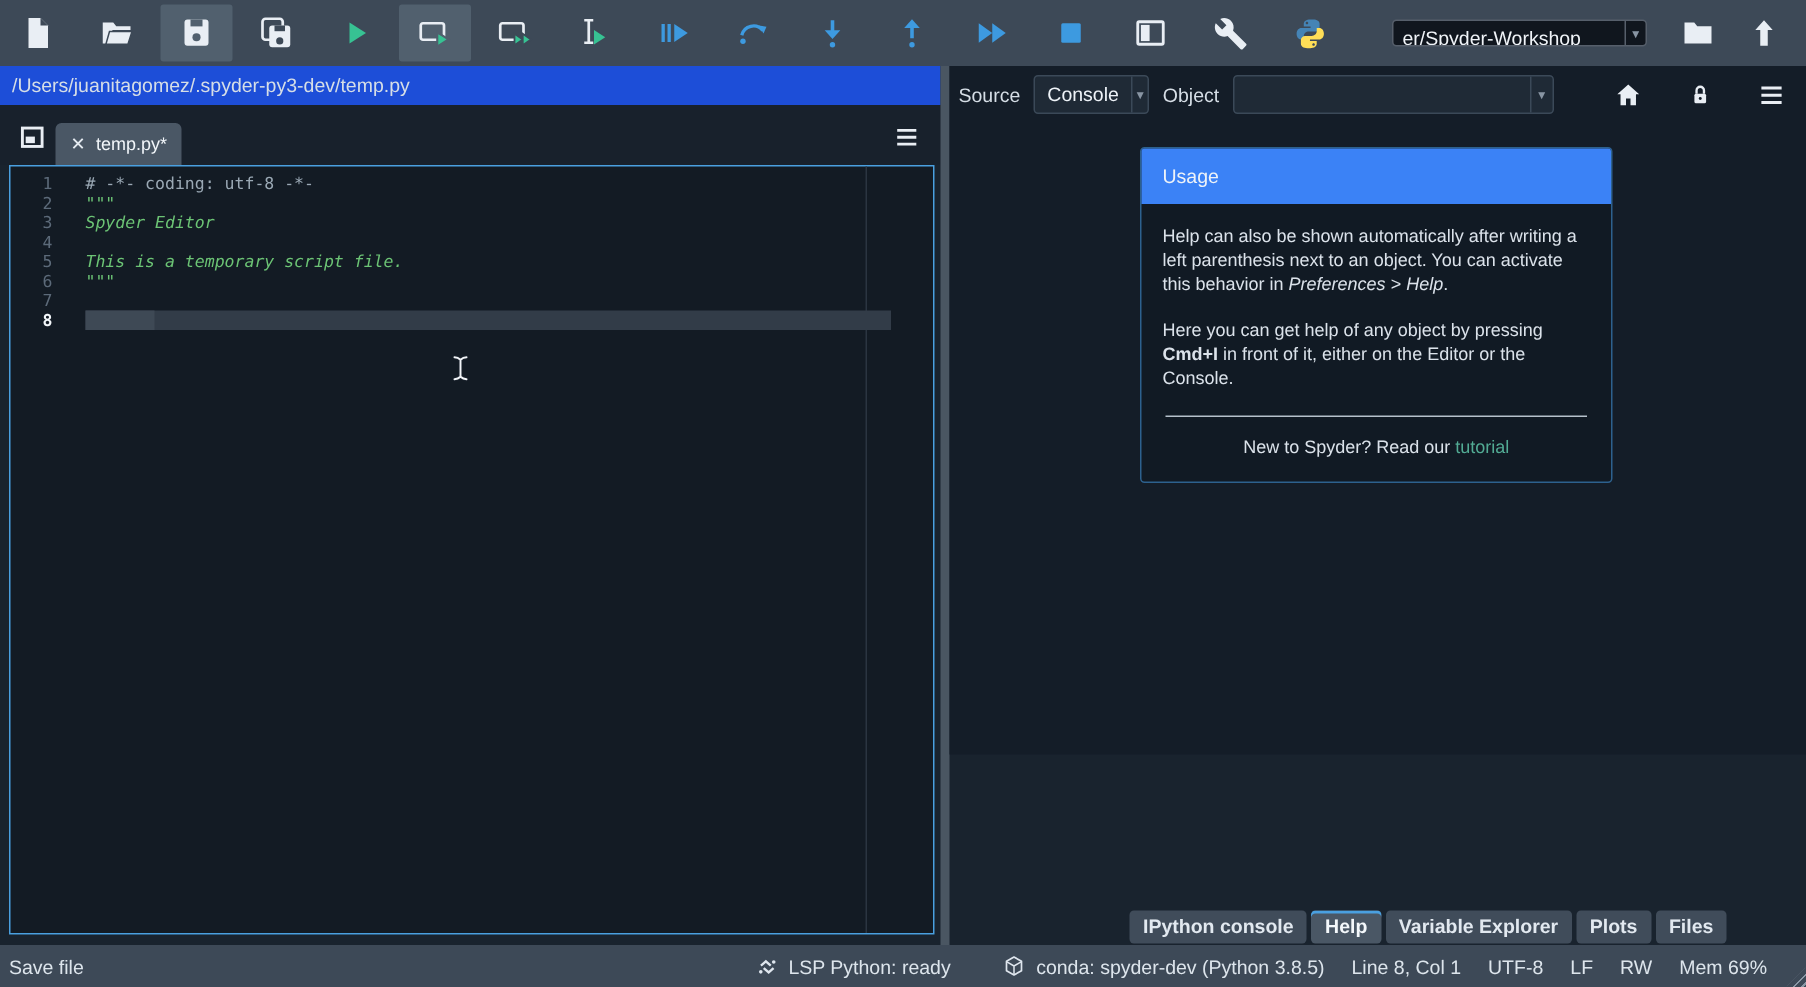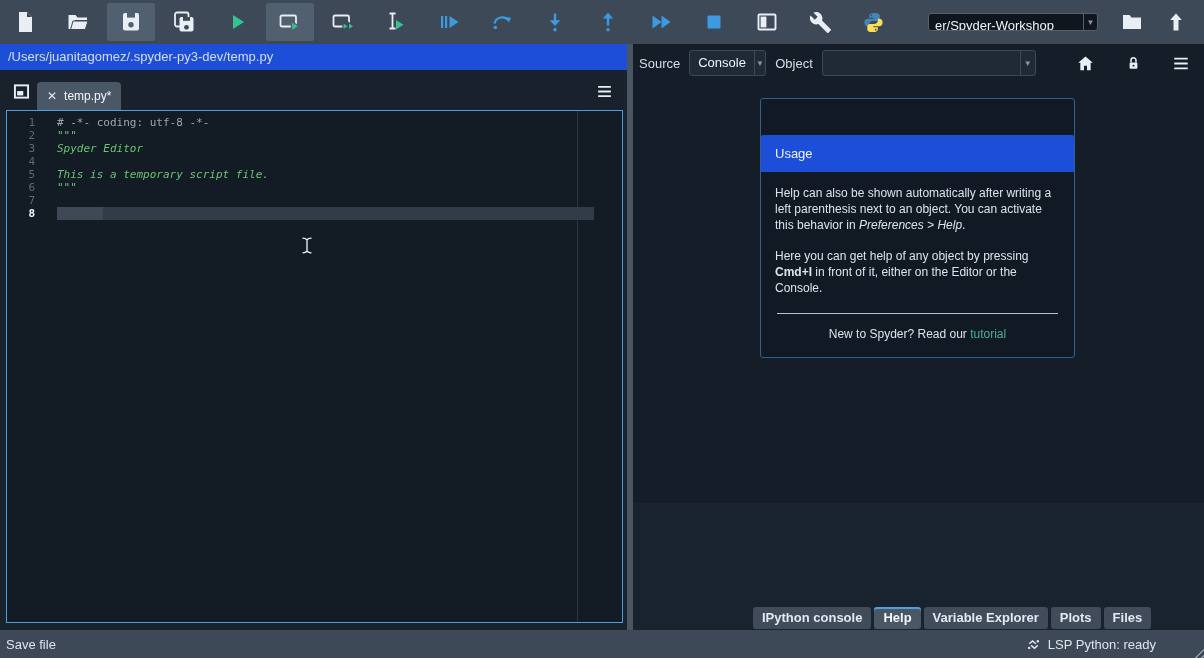--- a/index.html
+++ b/index.html
@@ -94,41 +94,41 @@
     align-items:center; justify-content:center; color:#8895a3; font-size:8px; }
   .combo.src { width:77px; }
   .combo.obj { width:214px; }
   .hh-icons { margin-left:auto; display:flex; gap:30px; padding-right:14px; align-items:center; }
 
   .usage-card {
     position:absolute; left:127px; top:54px; width:315px;
     background:#111a24; border:1px solid #2d618e; border-radius:3px;
   }
   .usage-title {
-    height:37px; line-height:37px; background:#1d4ed8; padding:0 14px;
-    font-size:13px; color:#eef3f8; border-radius:2px 2px 0 0;margin-top:36px;
+    height:37px; line-height:37px; background:#3b82f6; padding:0 14px;
+    font-size:13px; color:#eef3f8; border-radius:2px 2px 0 0;
   }
   .usage-body { padding:13px 14px 15px; font-size:12px; line-height:16px; color:#dbe2ea; }
   .usage-body p + p { margin-top:15px; }
   .usage-hr { border:0; border-top:1px solid #b6c1cb; margin:17px 2px 0; }
   .usage-footer { margin-top:12px; text-align:center; font-size:12px; color:#dbe2ea; }
   .tut-link { color:#52ab94; }
 
   .plugin-tabs { position:absolute; left:120px; top:563px; display:flex; gap:3px;font-weight:bold; }
   .ptab {
     height:22px; line-height:21px; padding:0 9px; background:#404c5a;
     border-radius:3px; font-size:13px; color:#e2e9f0;
   }
   .ptab.active { background:#4a5765; box-shadow:inset 0 2px 0 #4aa0e0; color:#f4f8fb; }
 
   
   .statusbar {
     position:absolute; left:0; top:630px; width:1204px; height:28px;
     background:#3d4957; display:flex; align-items:center;
-    font-size:13px; color:#dde5ec; padding:0 14px 0 6px;
+    font-size:13px; color:#dde5ec; padding:0 26px 0 6px;
   }
   .sb-lsp { margin-left:auto; display:flex; align-items:center; gap:7px; margin-right:34px;justify-content:center; }
   .sb-right { display:flex; align-items:center; gap:18px; }
   .sb-conda { display:flex; align-items:center; gap:7px; }
   .grip {
     position:absolute; right:0; bottom:0; width:13px; height:13px;
     background:repeating-linear-gradient(135deg, #8a97a5 0 1px, transparent 1px 4px);
     clip-path:polygon(100% 0, 100% 100%, 0 100%);
   }
 
@@ -425,20 +425,36 @@
     <span>
         <svg width="15" height="15" viewBox="0 0 16 16">
           <path d="M3.5 7.2L7 4.2l3.5 3" fill="none" stroke="#dfe6ee" stroke-width="1.7"></path>
           <circle cx="12.6" cy="4.6" r="1.3" fill="#dfe6ee"></circle>
           <path d="M12.5 9l-3.5 3L5.5 9" fill="none" stroke="#dfe6ee" stroke-width="1.7"></path>
           <circle cx="3.4" cy="11.6" r="1.3" fill="#dfe6ee"></circle>
         </svg>
       </span>
     <span>LSP Python: ready</span>
   </div>
+  <div class="sb-right">
+    <div class="sb-conda">
+      <span>
+          <svg width="16" height="16" viewBox="0 0 24 24">
+            <path d="M12 3l7.5 4.3v9.4L12 21l-7.5-4.3V7.3z" fill="none" stroke="#dfe6ee" stroke-width="1.7" stroke-linejoin="round"></path>
+            <path d="M12 12l7.5-4.3M12 12L4.5 7.7M12 12v8.6" fill="none" stroke="#dfe6ee" stroke-width="1.5"></path>
+          </svg>
+        </span>
+      <span>conda: spyder-dev (Python 3.8.5)</span>
+    </div>
+    <span>Line 8, Col 1</span>
+    <span>UTF-8</span>
+    <span>LF</span>
+    <span>RW</span>
+    <span>Mem 69%</span>
+  </div>
   <div class="grip"></div>
 </div>
 
 <div class="mouse-ibeam">
   <svg width="14" height="19" viewBox="0 0 14 19">
       <g stroke="#1a222c" stroke-width="2.6" fill="none" stroke-linecap="round">
         <path d="M3 2.2c1.6 0 2.8.5 4 1.6 1.2-1.1 2.4-1.6 4-1.6M3 16.8c1.6 0 2.8-.5 4-1.6 1.2 1.1 2.4 1.6 4 1.6M7 3.8v11.4"></path>
       </g>
       <g stroke="#f2f5f8" stroke-width="1.3" fill="none" stroke-linecap="round">
         <path d="M3 2.2c1.6 0 2.8.5 4 1.6 1.2-1.1 2.4-1.6 4-1.6M3 16.8c1.6 0 2.8-.5 4-1.6 1.2 1.1 2.4 1.6 4 1.6M7 3.8v11.4"></path>

